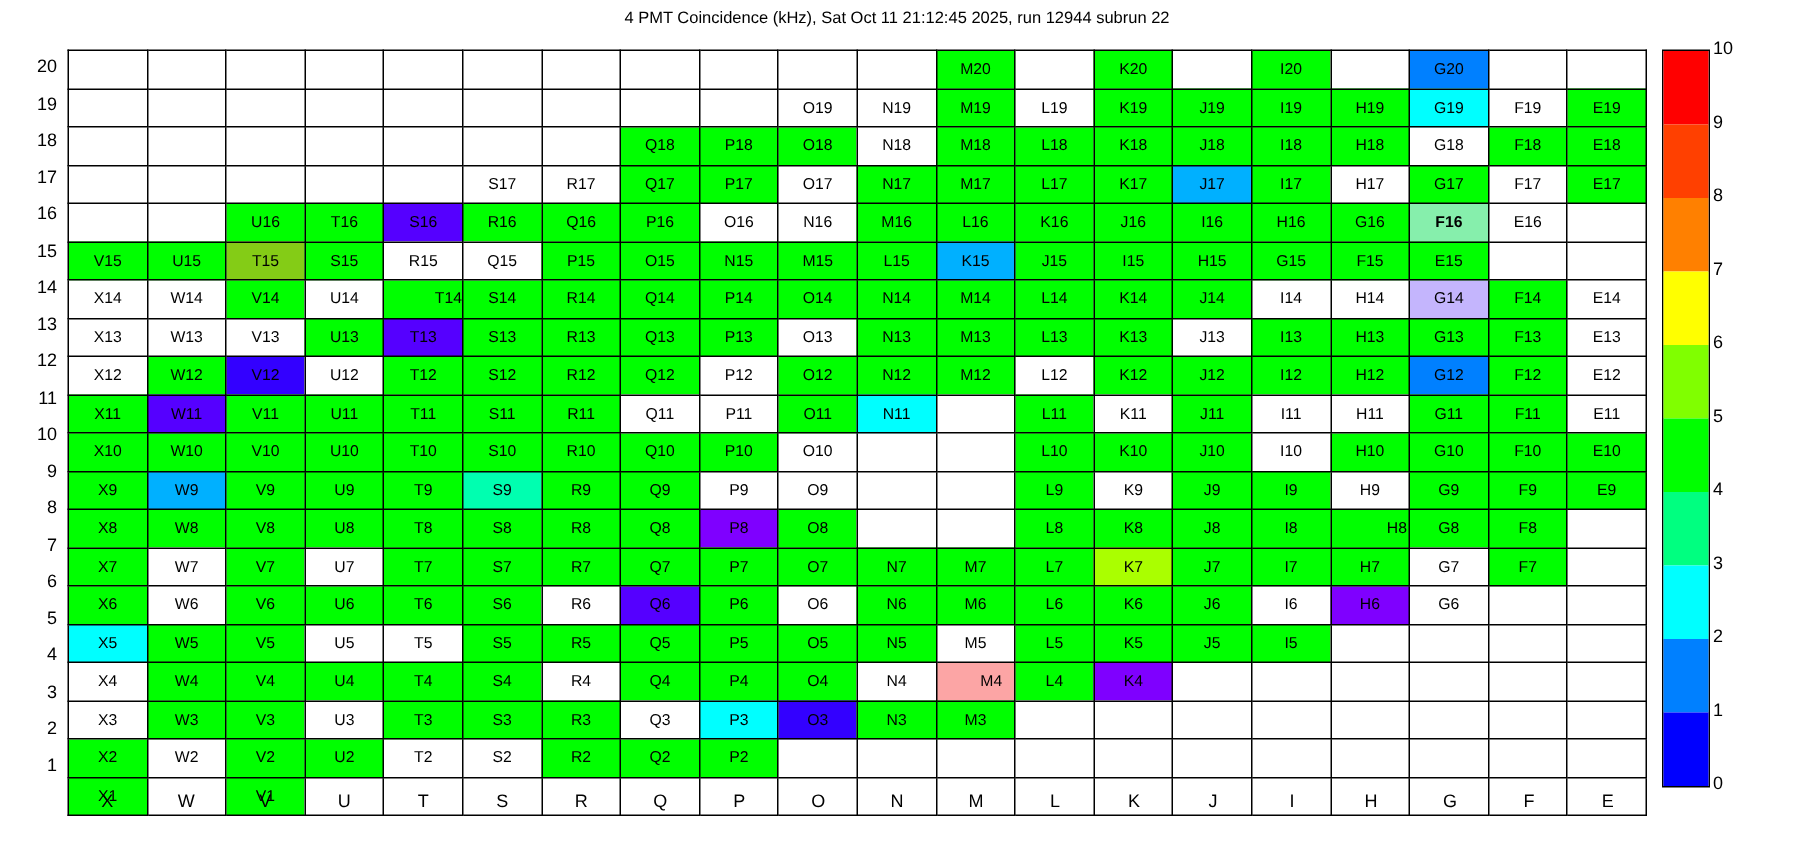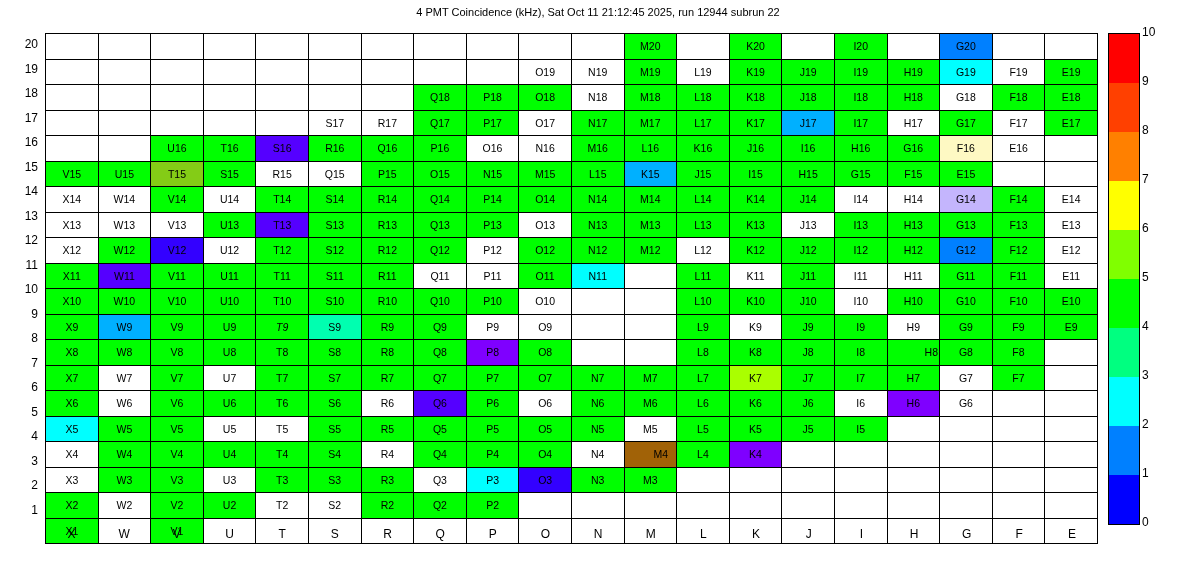--- a/index.html
+++ b/index.html
@@ -148,21 +148,21 @@
             <td style="background: rgb(0, 255, 0);">P16</td>
             <td style="background: rgb(255, 255, 255);">O16</td>
             <td style="background: rgb(255, 255, 255);">N16</td>
             <td style="background: rgb(0, 255, 0);">M16</td>
             <td style="background: rgb(0, 255, 0);">L16</td>
             <td style="background: rgb(0, 255, 0);">K16</td>
             <td style="background: rgb(0, 255, 0);">J16</td>
             <td style="background: rgb(0, 255, 0);">I16</td>
             <td style="background: rgb(0, 255, 0);">H16</td>
             <td style="background: rgb(0, 255, 0);">G16</td>
-            <td style="background: #fef9c3;">F16</td>
+            <td style="background: #86efac; font-weight: bold;">F16</td>
             <td style="background: rgb(255, 255, 255);">E16</td>
             <td style="background: rgb(255, 255, 255);"></td>
           </tr>
           <tr>
             <td style="background: rgb(0, 255, 0);">V15</td>
             <td style="background: rgb(0, 255, 0);">U15</td>
             <td style="background: #84cc16; margin-top: 10px;">T15</td>
             <td style="background: rgb(0, 255, 0);">S15</td>
             <td style="background: rgb(255, 255, 255);">R15</td>
             <td style="background: rgb(255, 255, 255);">Q15</td>
@@ -179,21 +179,21 @@
             <td style="background: rgb(0, 255, 0);">F15</td>
             <td style="background: rgb(0, 255, 0);">E15</td>
             <td style="background: rgb(255, 255, 255);"></td>
             <td style="background: rgb(255, 255, 255);"></td>
           </tr>
           <tr>
             <td style="background: rgb(255, 255, 255);">X14</td>
             <td style="background: rgb(255, 255, 255);">W14</td>
             <td style="background: rgb(0, 255, 0);">V14</td>
             <td style="background: rgb(255, 255, 255);">U14</td>
-            <td style="background: rgb(0, 255, 0);">T14</td>
+            <td style="background: rgb(0, 255, 0); text-align: right;">T14</td>
             <td style="background: rgb(0, 255, 0);">S14</td>
             <td style="background: rgb(0, 255, 0);">R14</td>
             <td style="background: rgb(0, 255, 0);">Q14</td>
             <td style="background: rgb(0, 255, 0);">P14</td>
             <td style="background: rgb(0, 255, 0);">O14</td>
             <td style="background: rgb(0, 255, 0);">N14</td>
             <td style="background: rgb(0, 255, 0);">M14</td>
             <td style="background: rgb(0, 255, 0);">L14</td>
             <td style="background: rgb(0, 255, 0);">K14</td>
             <td style="background: rgb(0, 255, 0);">J14</td>
@@ -289,21 +289,21 @@
             <td style="background: rgb(0, 255, 0);">H10</td>
             <td style="background: rgb(0, 255, 0);">G10</td>
             <td style="background: rgb(0, 255, 0);">F10</td>
             <td style="background: rgb(0, 255, 0);">E10</td>
           </tr>
           <tr>
             <td style="background: rgb(0, 255, 0);">X9</td>
             <td style="background: rgb(0, 176, 255);">W9</td>
             <td style="background: rgb(0, 255, 0);">V9</td>
             <td style="background: rgb(0, 255, 0);">U9</td>
-            <td style="background: rgb(0, 255, 0); font-style: italic;">T9</td>
+            <td style="background: rgb(0, 255, 0);">T9</td>
             <td style="background: rgb(0, 255, 176);">S9</td>
             <td style="background: rgb(0, 255, 0);">R9</td>
             <td style="background: rgb(0, 255, 0);">Q9</td>
             <td style="background: rgb(255, 255, 255);">P9</td>
             <td style="background: rgb(255, 255, 255);">O9</td>
             <td style="background: rgb(255, 255, 255);"></td>
             <td style="background: rgb(255, 255, 255);"></td>
             <td style="background: rgb(0, 255, 0);">L9</td>
             <td style="background: rgb(255, 255, 255);">K9</td>
             <td style="background: rgb(0, 255, 0);">J9</td>
@@ -406,21 +406,21 @@
             <td style="background: rgb(0, 255, 0);">W4</td>
             <td style="background: rgb(0, 255, 0);">V4</td>
             <td style="background: rgb(0, 255, 0);">U4</td>
             <td style="background: rgb(0, 255, 0);">T4</td>
             <td style="background: rgb(0, 255, 0);">S4</td>
             <td style="background: rgb(255, 255, 255);">R4</td>
             <td style="background: rgb(0, 255, 0);">Q4</td>
             <td style="background: rgb(0, 255, 0);">P4</td>
             <td style="background: rgb(0, 255, 0);">O4</td>
             <td style="background: rgb(255, 255, 255);">N4</td>
-            <td style="background: #a16207; padding-left: 21px;">M4</td>
+            <td style="background: #fca5a5; padding-left: 21px;">M4</td>
             <td style="background: rgb(0, 255, 0);">L4</td>
             <td style="background: rgb(127, 0, 255);">K4</td>
             <td style="background: rgb(255, 255, 255);"></td>
             <td style="background: rgb(255, 255, 255);"></td>
             <td style="background: rgb(255, 255, 255);"></td>
             <td style="background: rgb(255, 255, 255);"></td>
             <td style="background: rgb(255, 255, 255);"></td>
             <td style="background: rgb(255, 255, 255);"></td>
           </tr>
           <tr>

